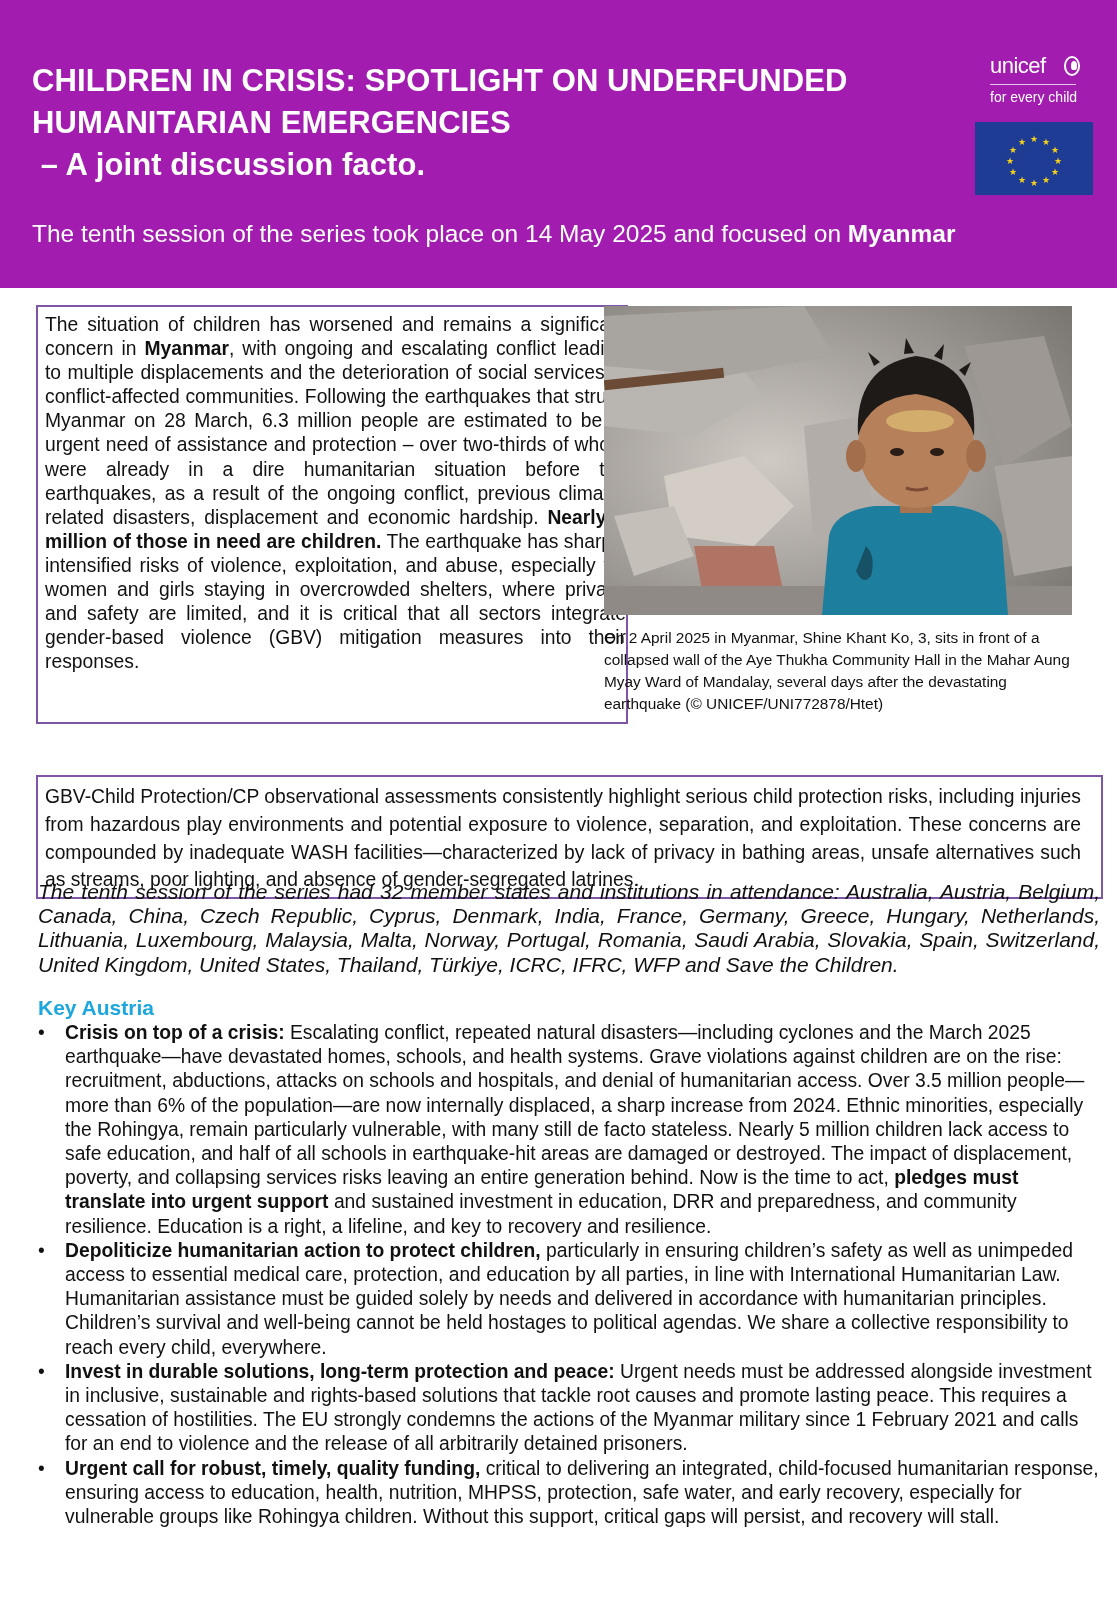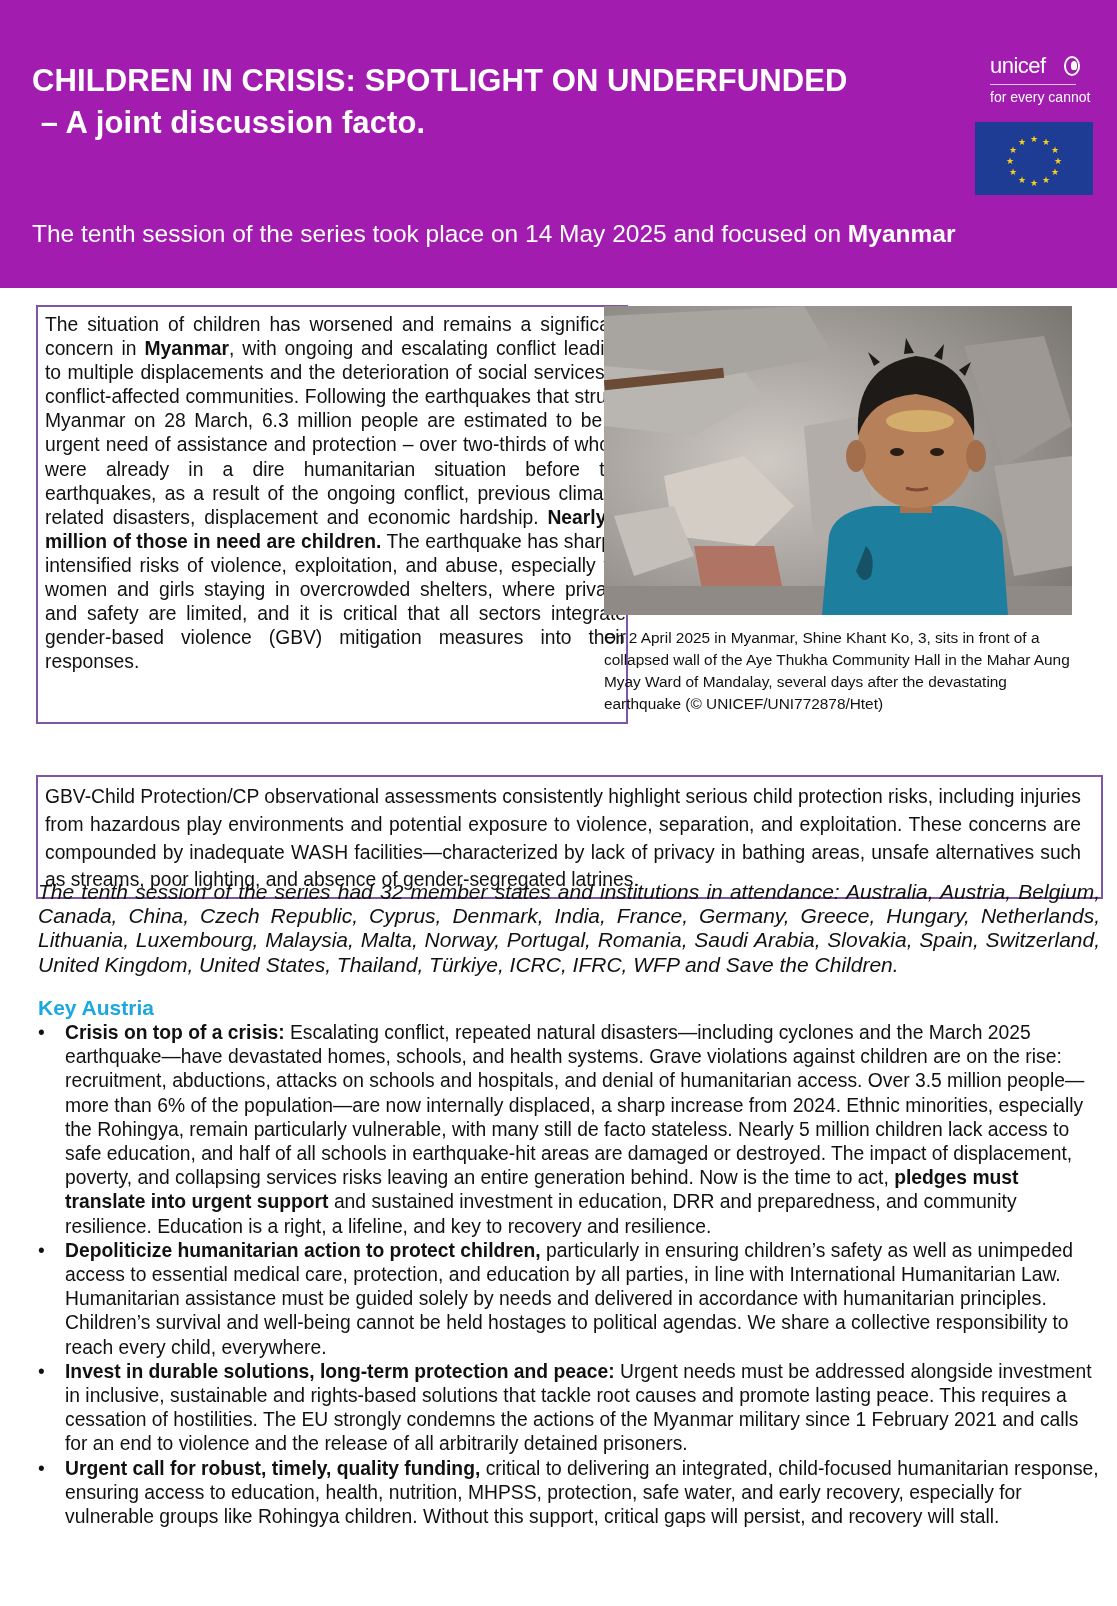--- a/index.html
+++ b/index.html
@@ -70,33 +70,34 @@
   }
   .bullets li .dot { position: absolute; left: 0; top: 0; width: 14px; }
   .bullets li b { font-weight: bold; }
 </style>
 </head>
 <body>
 
 <div class="header">
   <h1 class="title">
     <span class="line">CHILDREN IN CRISIS: SPOTLIGHT ON UNDERFUNDED</span>
+    <span class="line">HUMANITARIAN EMERGENCIES</span>
     <span class="line" style="white-space:pre;"> – A joint discussion facto.</span>
   </h1>
   <div class="subtitle">
     <span>The tenth session of the series took place on 14 May 2025 and focused on </span><b>Myanmar</b>
   </div>
 
   <div class="unicef-logo">
     <div class="unicef-word">
       <span>unicef</span>
       <span class="unicef-emblem"></span>
     </div>
     <div class="unicef-rule"></div>
-    <div class="unicef-tag">for every cannot</div>
+    <div class="unicef-tag">for every child</div>
   </div>
 
   <div class="eu-flag">
     <svg width="118" height="73" viewBox="0 0 118 73">
       <rect width="118" height="73" fill="#1F3C94"></rect>
       <g fill="#F7D117" font-size="9" font-family="DejaVu Sans, sans-serif" text-anchor="middle">
         <text x="59" y="20">★</text>
         <text x="71" y="23">★</text>
         <text x="80" y="31">★</text>
         <text x="83" y="42">★</text>

